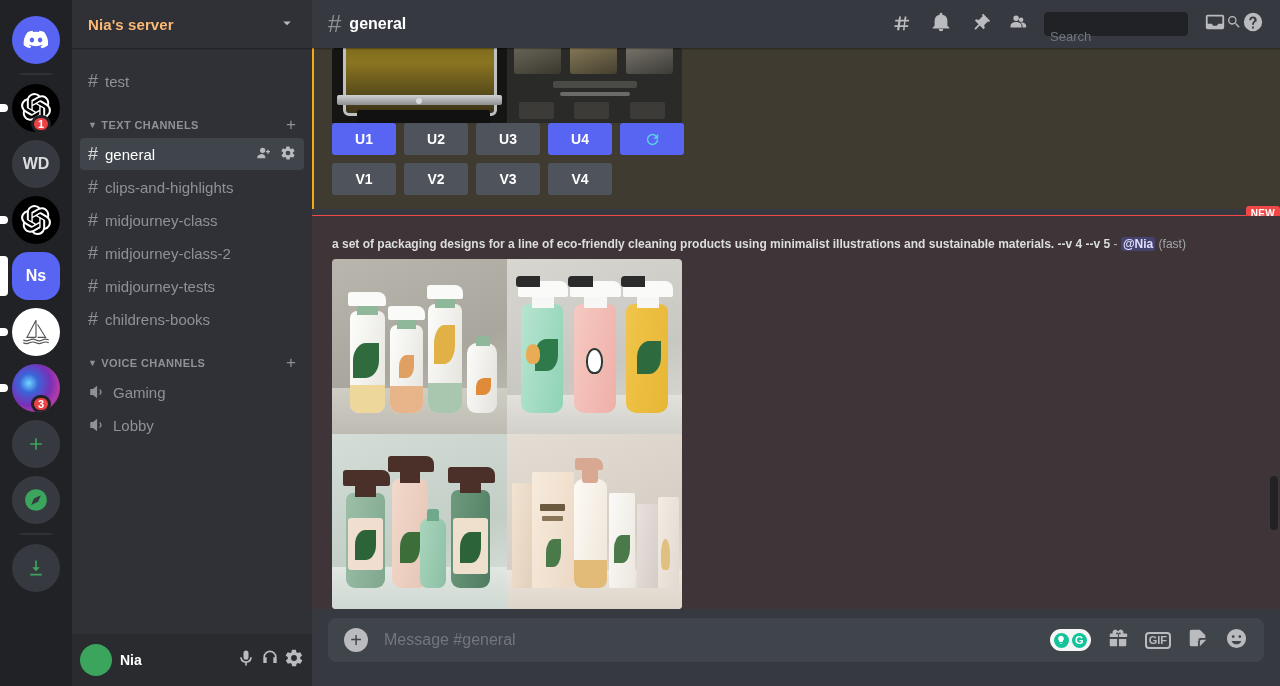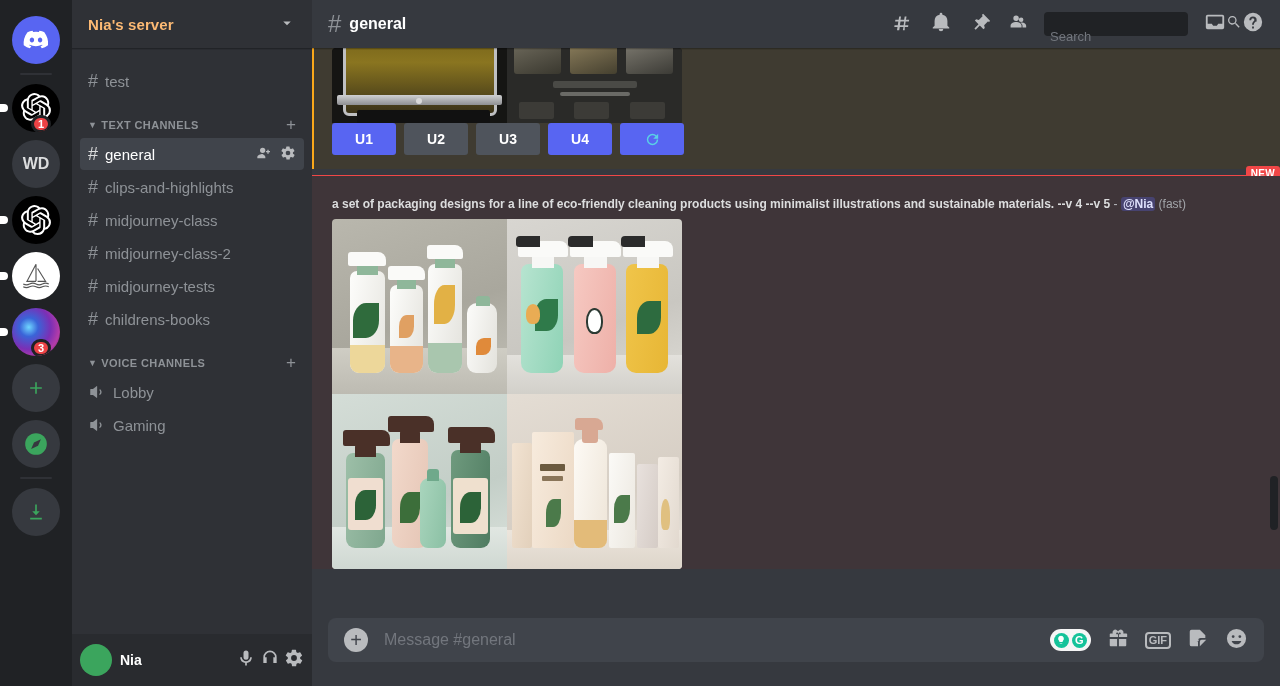--- a/index.html
+++ b/index.html
@@ -236,20 +236,26 @@
 
     <div class="srv-wrap">
       <div class="pill dot"></div>
       <div class="srv openai">
         <svg width="30" height="30" viewBox="0 0 24 24">
             <path fill="#fff" d="M22.28 9.82a5.98 5.98 0 0 0-.52-4.91 6.05 6.05 0 0 0-6.51-2.9A6.07 6.07 0 0 0 4.98 4.18a5.98 5.98 0 0 0-4 2.9 6.05 6.05 0 0 0 .75 7.1 5.98 5.98 0 0 0 .51 4.91 6.05 6.05 0 0 0 6.52 2.9A5.98 5.98 0 0 0 13.26 24a6.05 6.05 0 0 0 5.77-4.2 5.98 5.98 0 0 0 4-2.9 6.05 6.05 0 0 0-.75-7.08zm-9.02 12.6a4.48 4.48 0 0 1-2.88-1.04l.14-.08 4.78-2.76a.79.79 0 0 0 .39-.68v-6.74l2.02 1.17a.07.07 0 0 1 .04.05v5.58a4.5 4.5 0 0 1-4.49 4.5zM3.6 18.3a4.47 4.47 0 0 1-.54-3.01l.14.09 4.79 2.76a.77.77 0 0 0 .78 0l5.84-3.37v2.33a.08.08 0 0 1-.03.06L9.74 19.95a4.5 4.5 0 0 1-6.14-1.64zM2.34 7.9a4.48 4.48 0 0 1 2.34-1.97V11.6a.77.77 0 0 0 .39.68l5.81 3.35-2.02 1.17a.07.07 0 0 1-.07 0L4 14.01A4.5 4.5 0 0 1 2.34 7.9zm16.6 3.87L13.1 8.38l2.02-1.16a.07.07 0 0 1 .07 0l4.84 2.8a4.49 4.49 0 0 1-.68 8.1v-5.67a.8.8 0 0 0-.4-.68zm2.01-3.02l-.14-.09-4.78-2.79a.78.78 0 0 0-.79 0L9.4 9.23V6.9a.07.07 0 0 1 .03-.06l4.84-2.79a4.49 4.49 0 0 1 6.67 4.65zM8.3 12.86l-2.02-1.16a.08.08 0 0 1-.04-.06V6.07a4.49 4.49 0 0 1 7.37-3.45l-.14.08L8.69 5.46a.79.79 0 0 0-.4.68zm1.1-2.37L12 8.99l2.6 1.5v3l-2.6 1.5-2.6-1.5z"></path>
           </svg>
       </div>
     </div>
 
+    <div class="srv-wrap">
+      <div class="pill tall"></div>
+      <div class="srv selected">
+        <span>Ns</span>
+      </div>
+    </div>
 
     <div class="srv-wrap">
       <div class="pill dot"></div>
       <div class="srv white">
         <svg width="34" height="34" viewBox="0 0 32 32">
           <path fill="none" stroke="#555" stroke-width="1.1" d="M16 5 L16 21 M16 5 L7.5 21 L16 21 M17.5 9 L25 21 L17.5 21"></path>
           <path fill="none" stroke="#555" stroke-width="1.1" d="M4 23.5 q3 1.6 6 0 q3-1.6 6 0 q3 1.6 6 0 q3-1.6 6 0"></path>
           <path fill="none" stroke="#555" stroke-width="1.1" d="M4 26.2 q3 1.6 6 0 q3-1.6 6 0 q3 1.6 6 0 q3-1.6 6 0"></path>
         </svg>
       </div>
@@ -360,29 +366,29 @@
         </span>
         <span class="cat-plus">+</span>
       </div>
 
       <div class="chan-row">
         <span class="spk">
           <svg width="18" height="18" viewBox="0 0 24 24">
               <path d="M11.4 4.2L6.6 8H3.5a.5.5 0 00-.5.5v7c0 .3.2.5.5.5h3.1l4.8 3.8c.3.3.8 0 .8-.4V4.6c0-.4-.5-.7-.8-.4zM15.5 8.5a.8.8 0 00-.1 1.1 3.6 3.6 0 010 4.8.8.8 0 101.2 1 5.2 5.2 0 000-6.9.8.8 0 00-1.1 0z"></path>
             </svg>
         </span>
-        <span class="chan-name">Lobby</span>
+        <span class="chan-name">Gaming</span>
       </div>
       <div class="chan-row">
         <span class="spk">
           <svg width="18" height="18" viewBox="0 0 24 24">
               <path d="M11.4 4.2L6.6 8H3.5a.5.5 0 00-.5.5v7c0 .3.2.5.5.5h3.1l4.8 3.8c.3.3.8 0 .8-.4V4.6c0-.4-.5-.7-.8-.4zM15.5 8.5a.8.8 0 00-.1 1.1 3.6 3.6 0 010 4.8.8.8 0 101.2 1 5.2 5.2 0 000-6.9.8.8 0 00-1.1 0z"></path>
             </svg>
         </span>
-        <span class="chan-name">Gaming</span>
+        <span class="chan-name">Lobby</span>
       </div>
     </div>
 
     <div class="user-panel">
       <div class="avatar-sm"></div>
       <span class="uname">Nia</span>
       <span class="upanel-icons">
         <span>
           <svg width="20" height="20" viewBox="0 0 24 24">
               <path fill="#b9bbbe" d="M12 14a3 3 0 003-3V6a3 3 0 00-6 0v5a3 3 0 003 3zm5-3a5 5 0 01-10 0H5a7 7 0 006 6.9V21h2v-3.1A7 7 0 0019 11z"></path>
@@ -477,20 +483,26 @@
             <button class="mjbtn">U2</button>
             <button class="mjbtn">U3</button>
             <button class="mjbtn primary">U4</button>
             <button class="mjbtn primary refresh">
               <span>
                 <svg width="17" height="17" viewBox="0 0 24 24">
                     <path fill="#5ad1e6" d="M17.65 6.35A7.95 7.95 0 0012 4a8 8 0 108 8h-2a6 6 0 11-1.76-4.24L13 11h7V4l-2.35 2.35z"></path>
                   </svg>
               </span>
             </button>
+          </div>
+          <div class="btn-row">
+            <button class="mjbtn">V1</button>
+            <button class="mjbtn">V2</button>
+            <button class="mjbtn">V3</button>
+            <button class="mjbtn">V4</button>
           </div>
         </div>
       </div>
 
       <div class="unread-bar">
         <span class="new-pill">NEW</span>
       </div>
 
       <div class="msg new-unread">
         <div class="msg-text">

